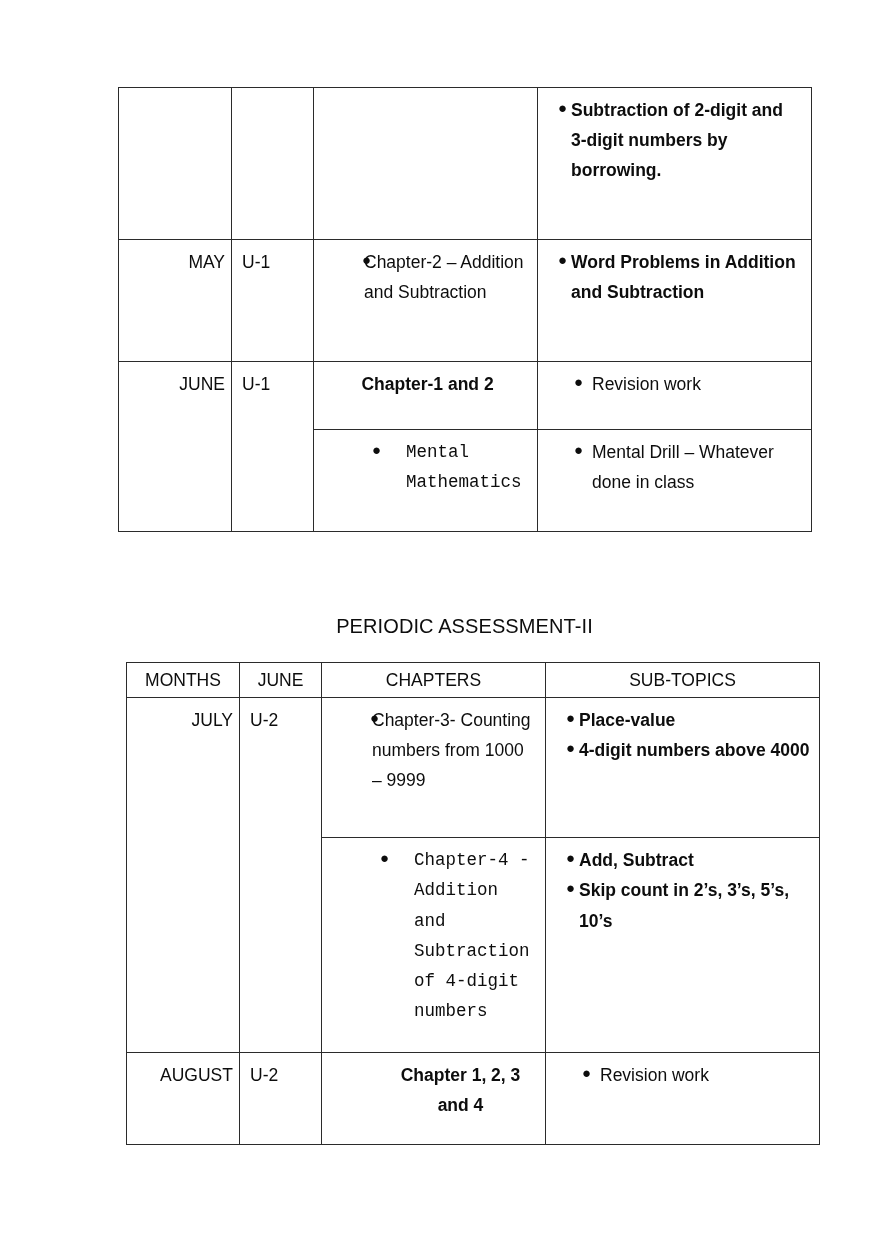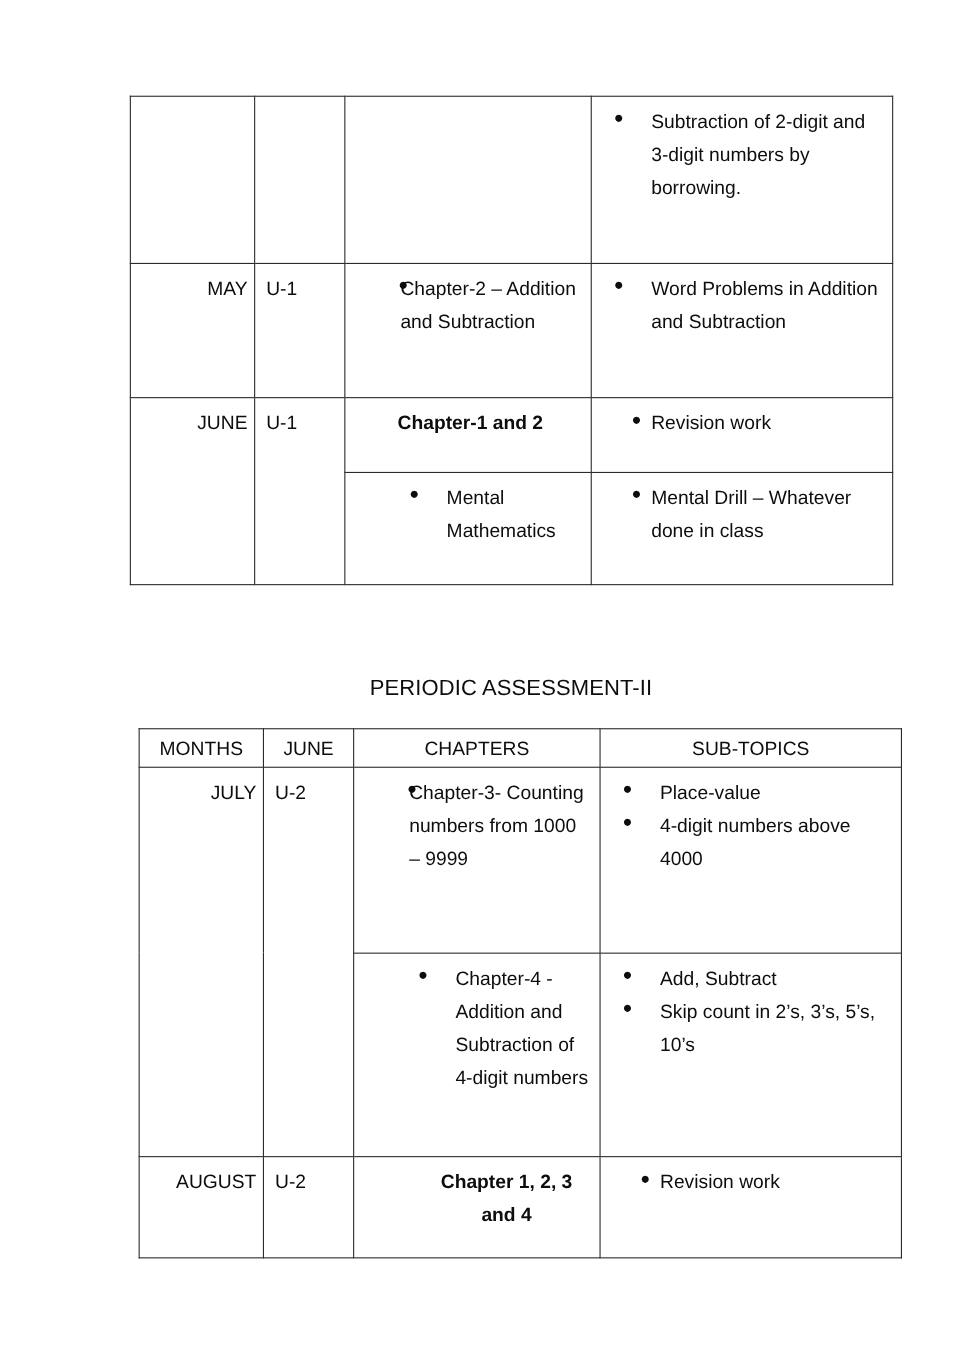--- a/index.html
+++ b/index.html
@@ -86,23 +86,23 @@
   ul.bl > li .btxt {
     display: block;
     margin-left: 34px;
   }
 
   
   .bl-wrap        { }
   .bl-wrap.indent-chap   ul.bl > li .bullet { left: 36px; }
   .bl-wrap.indent-chap   ul.bl > li .btxt   { margin-left: 38px; }
   .bl-wrap.indent-chap2  ul.bl > li .bullet { left: 46px; }
-  .bl-wrap.indent-chap2  ul.bl > li .btxt   { margin-left: 80px; }
+  .bl-wrap.indent-chap2  ul.bl > li .btxt   { margin-left: 80px; font-family: Liberation Mono, monospace; }
   .bl-wrap.indent-sub    ul.bl > li .bullet { left: 8px; }
-  .bl-wrap.indent-sub    ul.bl > li .btxt   { margin-left: 42px; }
+  .bl-wrap.indent-sub    ul.bl > li .btxt   { margin-left: 21px; font-weight: bold; }
   .bl-wrap.indent-sub2   ul.bl > li .bullet { left: 24px; }
   .bl-wrap.indent-sub2   ul.bl > li .btxt   { margin-left: 42px; }
 
   
   .plain-center { text-align: center; font-weight: bold; }
 
   
   #section-heading {
     position: absolute;
     left: 0;

